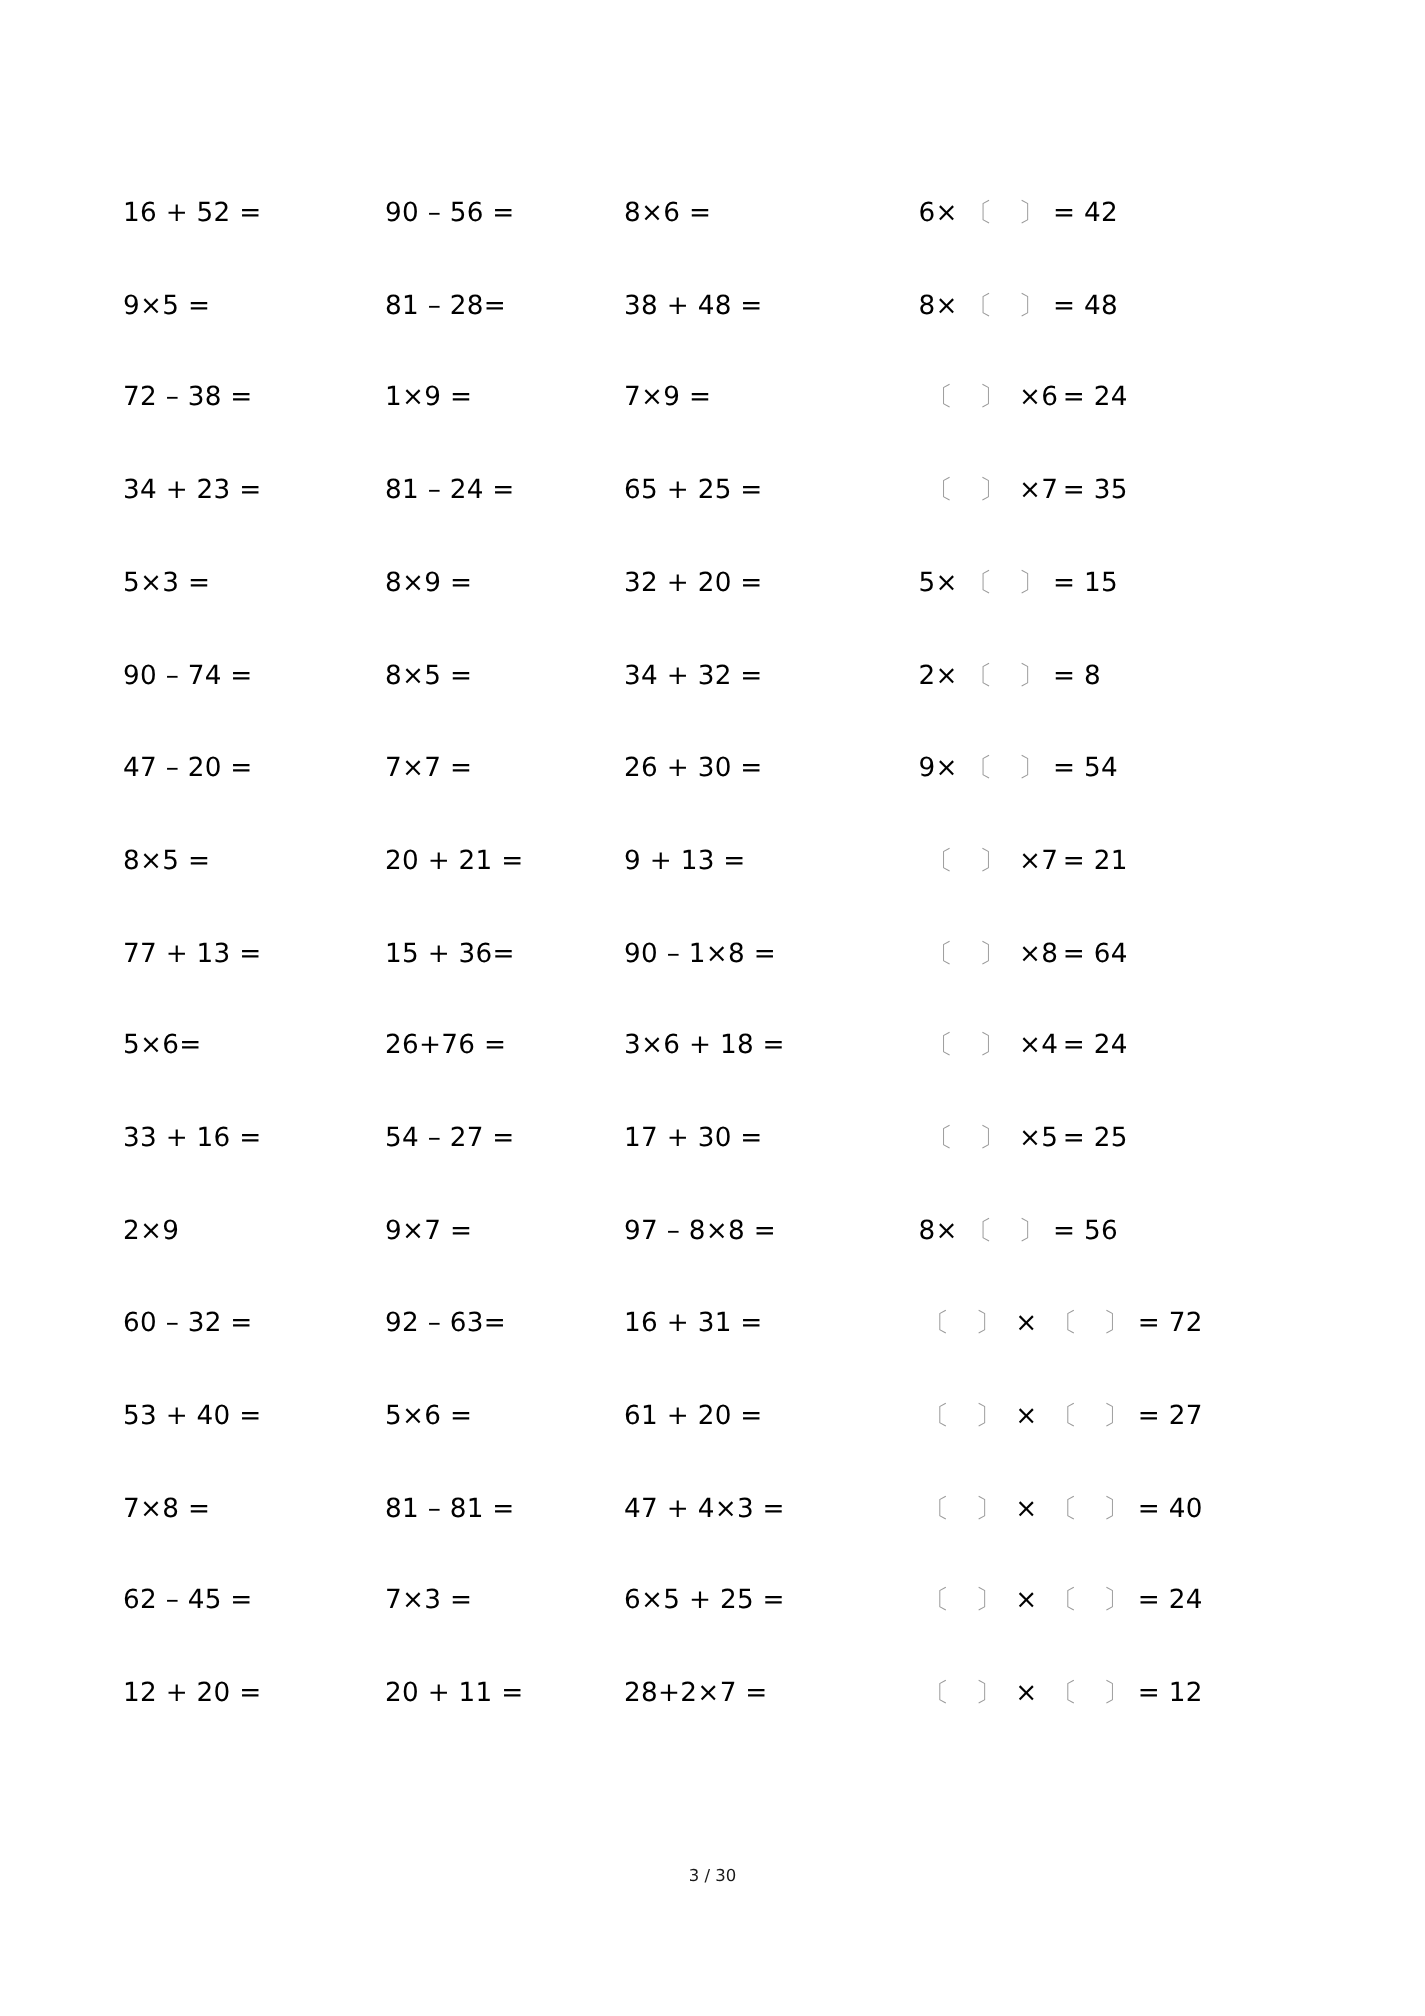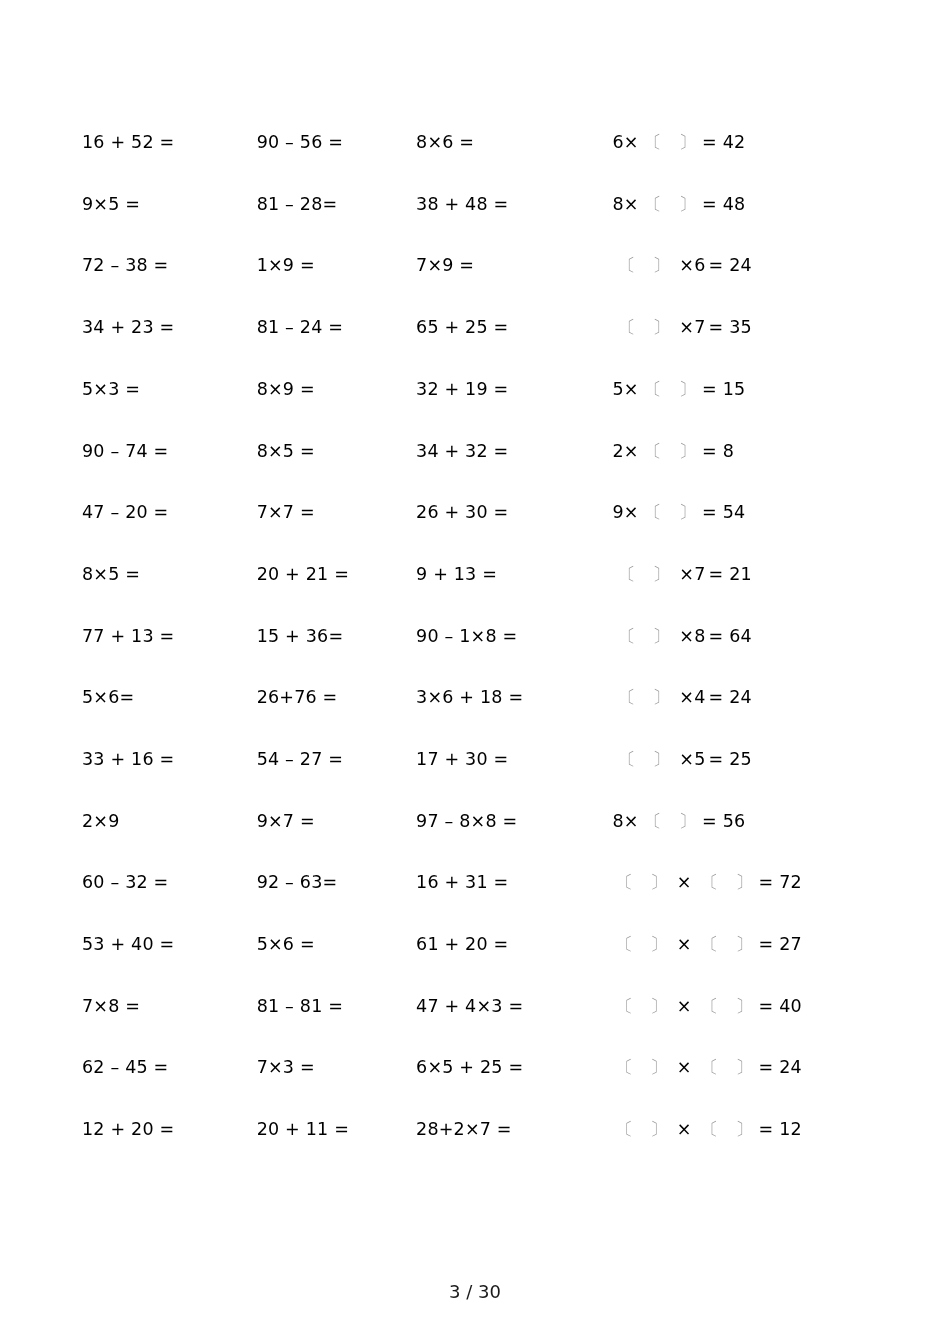--- a/index.html
+++ b/index.html
@@ -55,24 +55,23 @@
   .sp-thin { display: inline-block; width: 3px; }
   .sp-med  { display: inline-block; width: 5.5px; }
   .sp-wide { display: inline-block; width: 9px; }
 
   #footer {
     position: absolute;
     left: 0;
     top: 1244px;
     width: 950px;
     text-align: center;
-    font-size: 18px;
+    font-size: 11px;
     color: #1a1a1a;
     font-family: "DejaVu Sans", "Liberation Sans", sans-serif;
-    margin-top: 37px;
   }
 </style>
 </head>
 <body>
 
 <div id="page">
   <div id="sheet">
       <div class="prob-row">
         <div class="cell c1">16 + 52 =</div>
         <div class="cell c2">90 – 56 =</div>
@@ -93,21 +92,21 @@
       </div>
       <div class="prob-row">
         <div class="cell c1">34 + 23 =</div>
         <div class="cell c2">81 – 24 =</div>
         <div class="cell c3">65 + 25 =</div>
         <div class="cell c4"><span class="sp-med"></span><span class="blank"><span class="bk">〔</span><span class="gap"></span><span class="bk">〕</span></span><span class="sp-wide"></span><span>×7</span><span class="sp-thin"></span><span>= 35</span></div>
       </div>
       <div class="prob-row">
         <div class="cell c1">5×3 =</div>
         <div class="cell c2">8×9 =</div>
-        <div class="cell c3">32 + 19 =</div>
+        <div class="cell c3">32 + 20 =</div>
         <div class="cell c4"><span>5×</span><span class="sp-med"></span><span class="blank"><span class="bk">〔</span><span class="gap"></span><span class="bk">〕</span></span><span class="sp-med"></span><span>= 15</span></div>
       </div>
       <div class="prob-row">
         <div class="cell c1">90 – 74 =</div>
         <div class="cell c2">8×5 =</div>
         <div class="cell c3">34 + 32 =</div>
         <div class="cell c4"><span>2×</span><span class="sp-med"></span><span class="blank"><span class="bk">〔</span><span class="gap"></span><span class="bk">〕</span></span><span class="sp-med"></span><span>= 8</span></div>
       </div>
       <div class="prob-row">
         <div class="cell c1">47 – 20 =</div>

